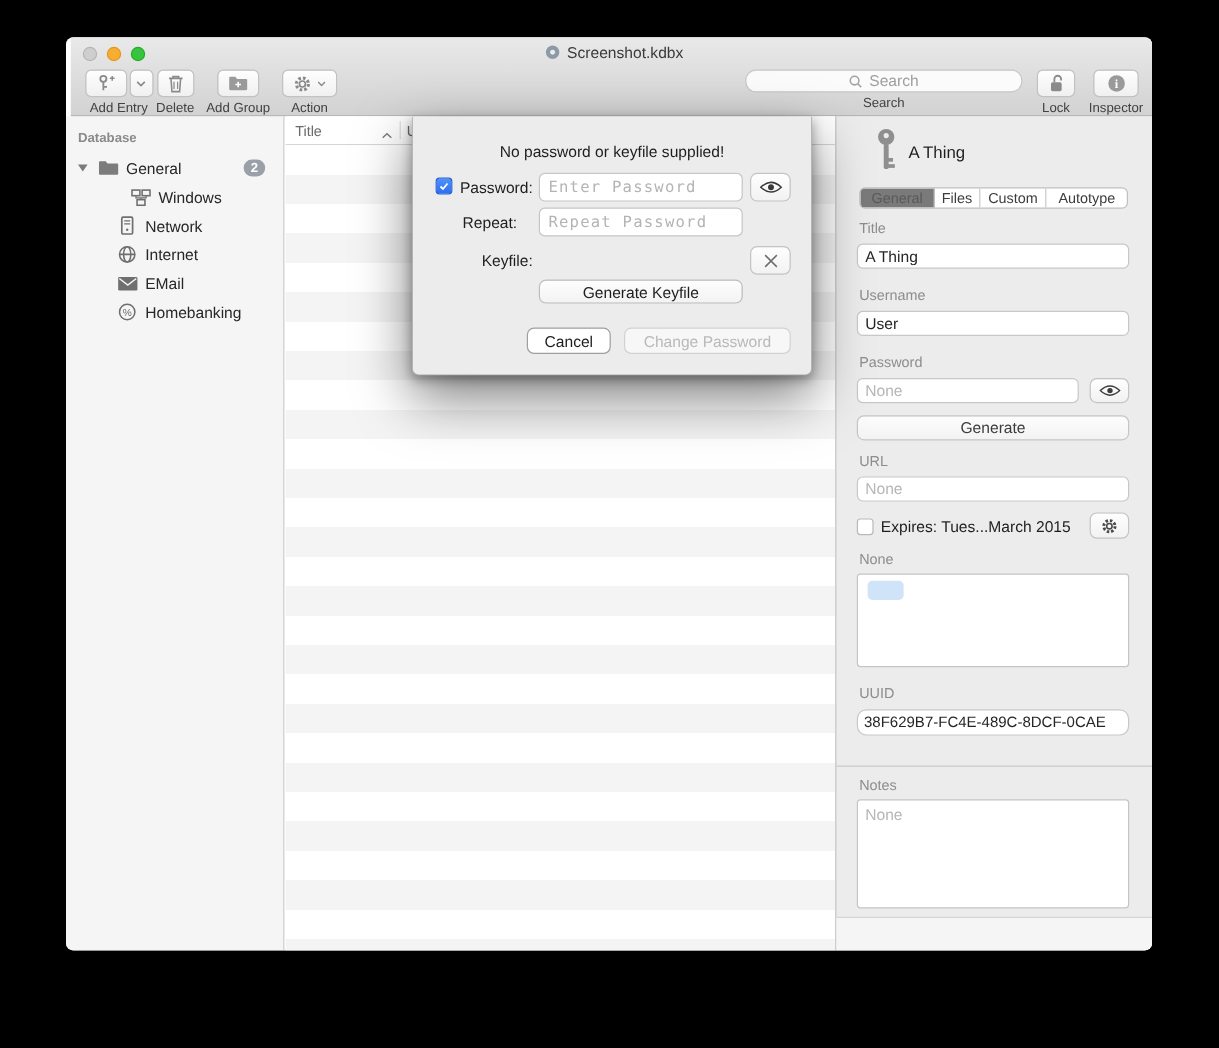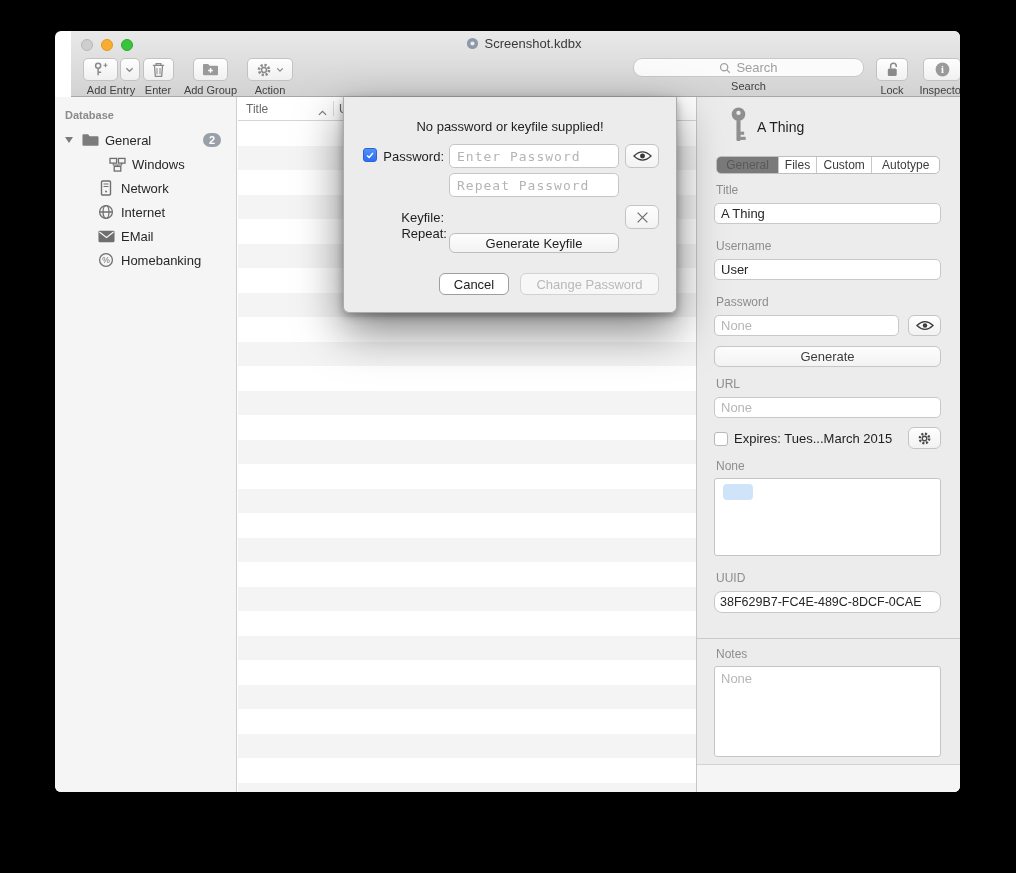--- a/index.html
+++ b/index.html
@@ -1,21 +1,21 @@
 <!DOCTYPE html>
 <html><head>
 <meta charset="utf-8">
 <style>
   * { margin:0; padding:0; box-sizing:border-box; }
   html,body { width:1016px; height:873px; background:#000; font-family:"Liberation Sans", sans-serif; }
   .window { position:absolute; left:55px; top:31px; width:905px; height:761px;
             border-radius:6px; overflow:hidden; background:#fff; }
 
   
-  .chrome { position:absolute; left:16px; top:0; width:100%; height:66px;
+  .chrome { position:absolute; left:4px; top:0; width:100%; height:66px;
             background:linear-gradient(#e9e9e9,#d2d2d2); border-bottom:1px solid #a8a8a8; }
   .lights { position:absolute; left:10px; top:8px; display:flex; gap:8px; }
   .light { width:12px; height:12px; border-radius:50%; }
   .light.gray { background:#cecece; border:1px solid #b6b6b6; }
   .light.yellow { background:#f6ad32; border:1px solid #e1991c; }
   .light.green { background:#38c53e; border:1px solid #2aa82f; }
   .title-wrap { position:absolute; left:0; top:5px; width:100%; display:flex; justify-content:center;
                 align-items:center; gap:6px; font-size:13px; color:#3a3a3a; }
   .tb-group { position:absolute; top:27px; display:flex; flex-direction:column; align-items:center; }
   .tb-label { font-size:11px; color:#414141; margin-top:3px; white-space:nowrap; }
@@ -140,21 +140,21 @@
     <div class="tb-group" style="left:69px; width:36px;">
       <div class="tb-btn" style="width:31px;">
         <span style="display:flex">
           <svg width="15" height="17" viewBox="0 0 16 18" fill="none" stroke="#8a8a8a" stroke-width="1.4">
               <path d="M2 4.5 h12 M5.5 4.5 V2.8 h5 V4.5"></path>
               <path d="M3.7 4.5 l0.9 11.8 h6.8 l0.9 -11.8"></path>
               <path d="M6.4 7.5 v6.5 M9.6 7.5 v6.5" stroke-width="1.1"></path>
             </svg>
         </span>
       </div>
-      <div class="tb-label">Enter</div>
+      <div class="tb-label">Delete</div>
     </div>
 
     <div class="tb-group" style="left:108px; width:63px;">
       <div class="tb-btn" style="width:35px;">
         <span style="display:flex">
           <svg width="17" height="15" viewBox="0 0 18 16">
               <path d="M1 3 a1 1 0 0 1 1 -1 h4.5 l1.5 2 H16 a1 1 0 0 1 1 1 v8 a1 1 0 0 1 -1 1 H2 a1 1 0 0 1 -1 -1 z" fill="#9a9a9a"></path>
               <path d="M9 6.5 v5 M6.5 9 h5" stroke="#fff" stroke-width="1.5"></path>
             </svg>
         </span>
@@ -378,21 +378,21 @@
     <input class="sh-field" style="top: 47px;" placeholder="Enter Password">
     <div class="sh-sq-btn" style="top:47px;">
       <span style="display:flex">
         <svg width="19" height="12" viewBox="0 0 20 12">
             <path d="M1 6 Q10 -2.5 19 6 Q10 14.5 1 6 Z" fill="none" stroke="#383838" stroke-width="1.3"></path>
             <circle cx="10" cy="6" r="2.6" fill="#383838"></circle>
           </svg>
       </span>
     </div>
 
-    <span class="sh-label" style="left:38px; top:81px;margin-top:48px;">Repeat:</span>
+    <span class="sh-label" style="left:22px; top:81px;">Repeat:</span>
     <input class="sh-field" style="top: 76px;" placeholder="Repeat Password">
 
     <span class="sh-label" style="left:35px; top:113px;">Keyfile:</span>
     <div class="sh-sq-btn" style="top:108px;">
       <span style="display:flex">
         <svg width="13" height="13" viewBox="0 0 12 12">
             <path d="M1.5 1.5 L10.5 10.5 M10.5 1.5 L1.5 10.5" stroke="#6f6f6f" stroke-width="1.2"></path>
           </svg>
       </span>
     </div>

